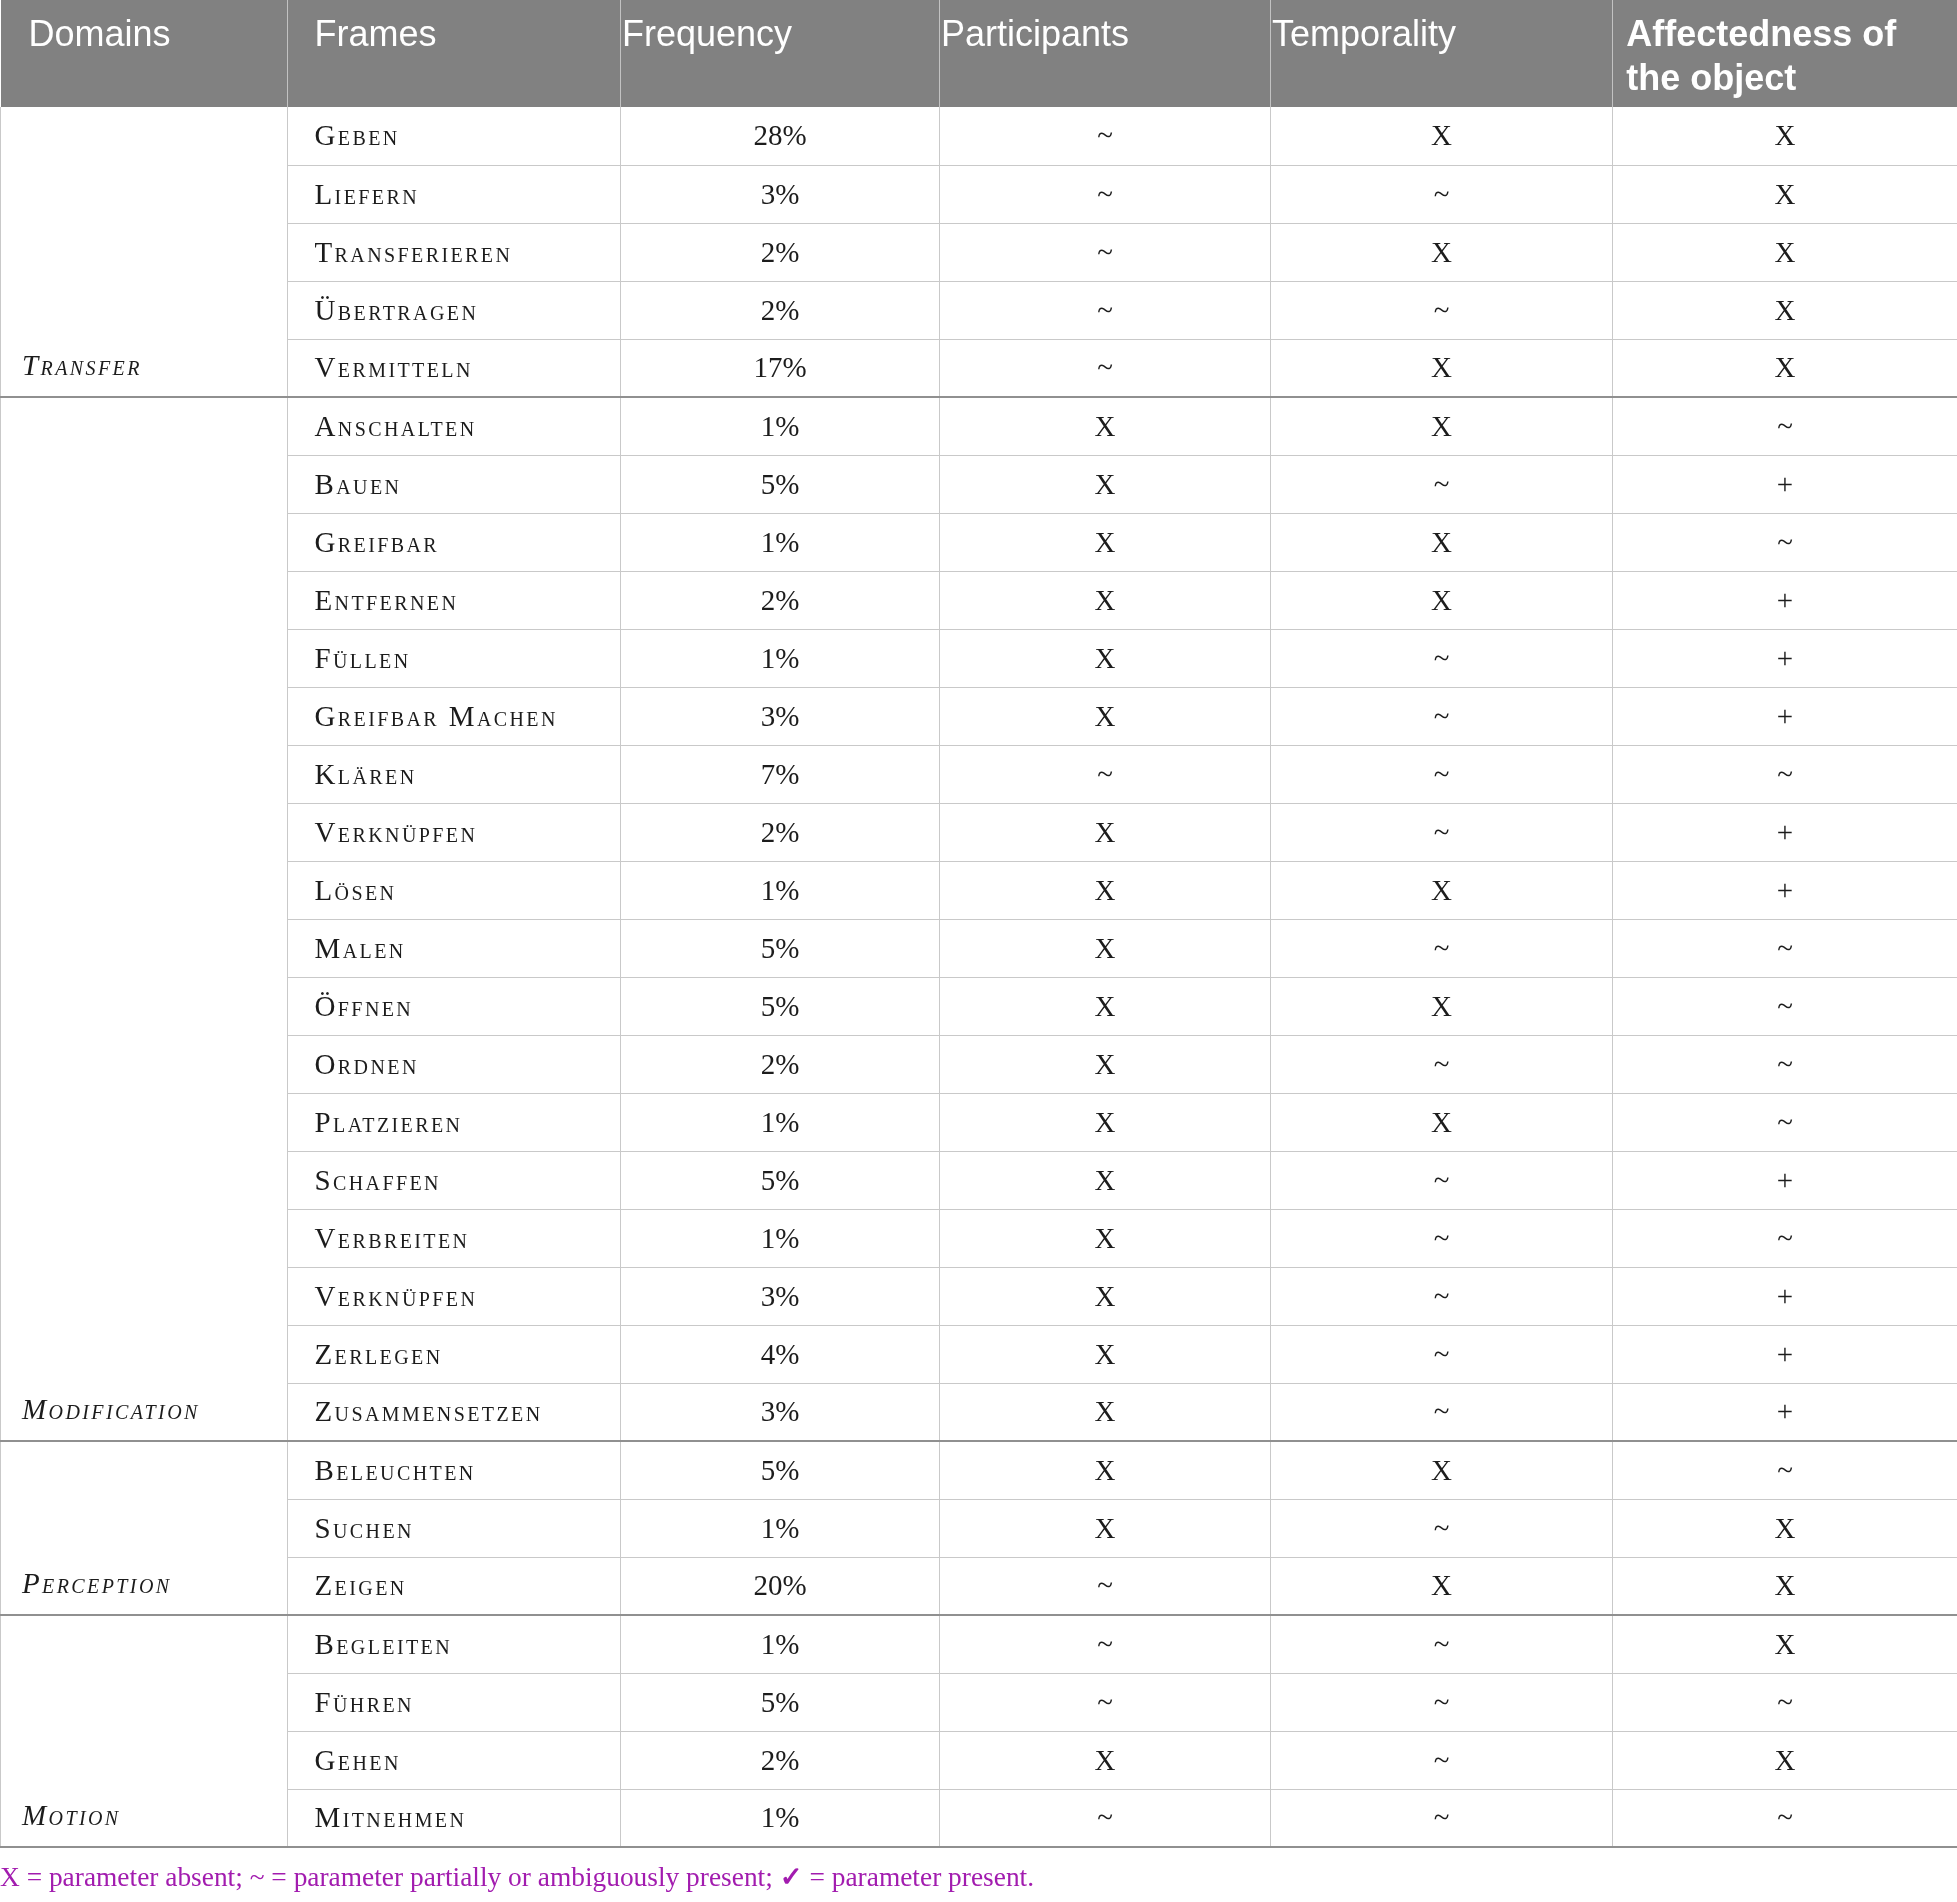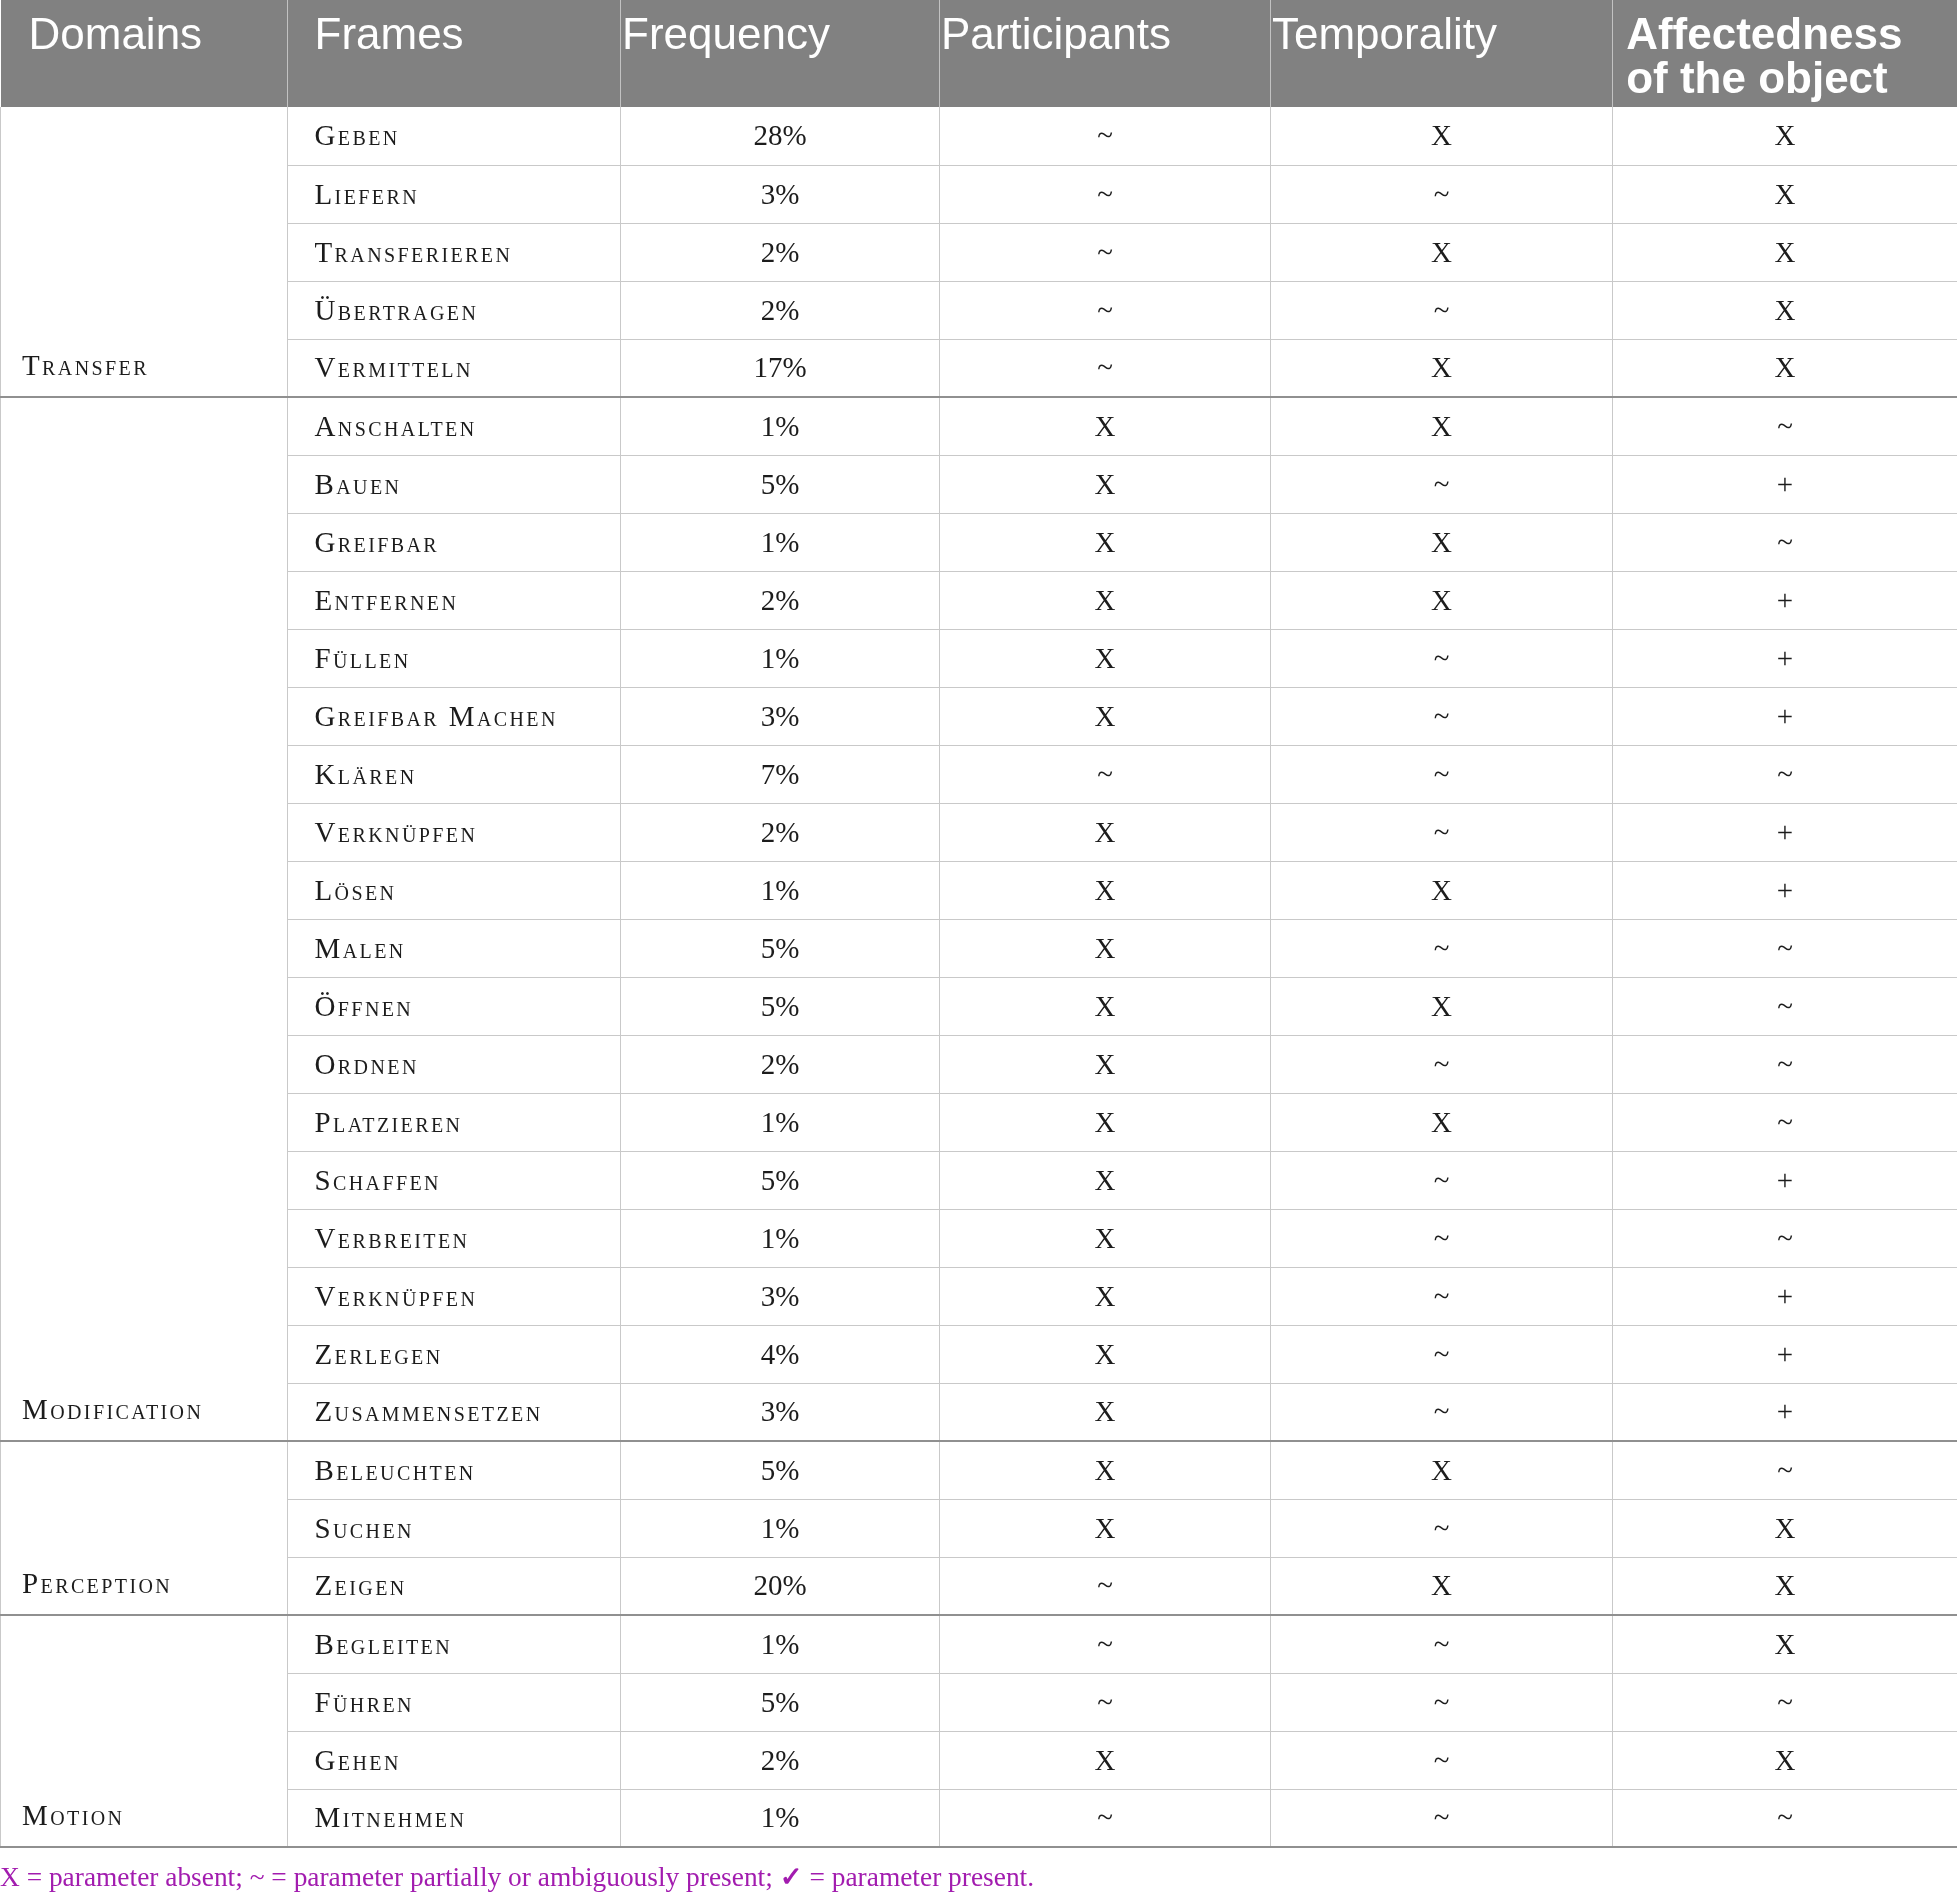--- a/index.html
+++ b/index.html
@@ -17,21 +17,21 @@
     table-layout: fixed;
     width: 1957px;
     border-bottom: 2.8px solid #909090;
   }
   
   thead th {
     background: #818181;
     color: #ffffff;
     font-family: "Liberation Sans", sans-serif;
     font-weight: 400;
-    font-size: 44px;
+    font-size: 36px;
     line-height: 44px;
     height: 107px;
     box-sizing: border-box;
     vertical-align: top;
     padding-top: 12.3px;
   }
   thead th.th-left  { text-align: left; }
   thead th.th-center{ text-align: left; }
   thead th + th     { border-left: 1.9px solid #c2c2c2; }
   th.th-domains { padding-left: 28px; }
@@ -47,20 +47,21 @@
     border-top: 1.9px solid #c9c9c9;
   }
   td:last-child { border-right: 1.9px solid #c9c9c9; }
   tbody tr.group-start td { border-top: 2.8px solid #909090; }
   tbody tr:first-child td { border-top: none; }
   td.domain-cell {
     vertical-align: bottom;
     padding: 0 8px 14px 21px;
     font-variant: small-caps;
     letter-spacing: 2.4px;
+    font-style: italic;
   }
   td.frame-cell {
     text-align: left;
     padding-left: 26.5px;
     font-variant: small-caps;
     letter-spacing: 2.4px;
   }
   td.frequency-cell, td.symbol-cell { text-align: center; }
   
   .footnote {

